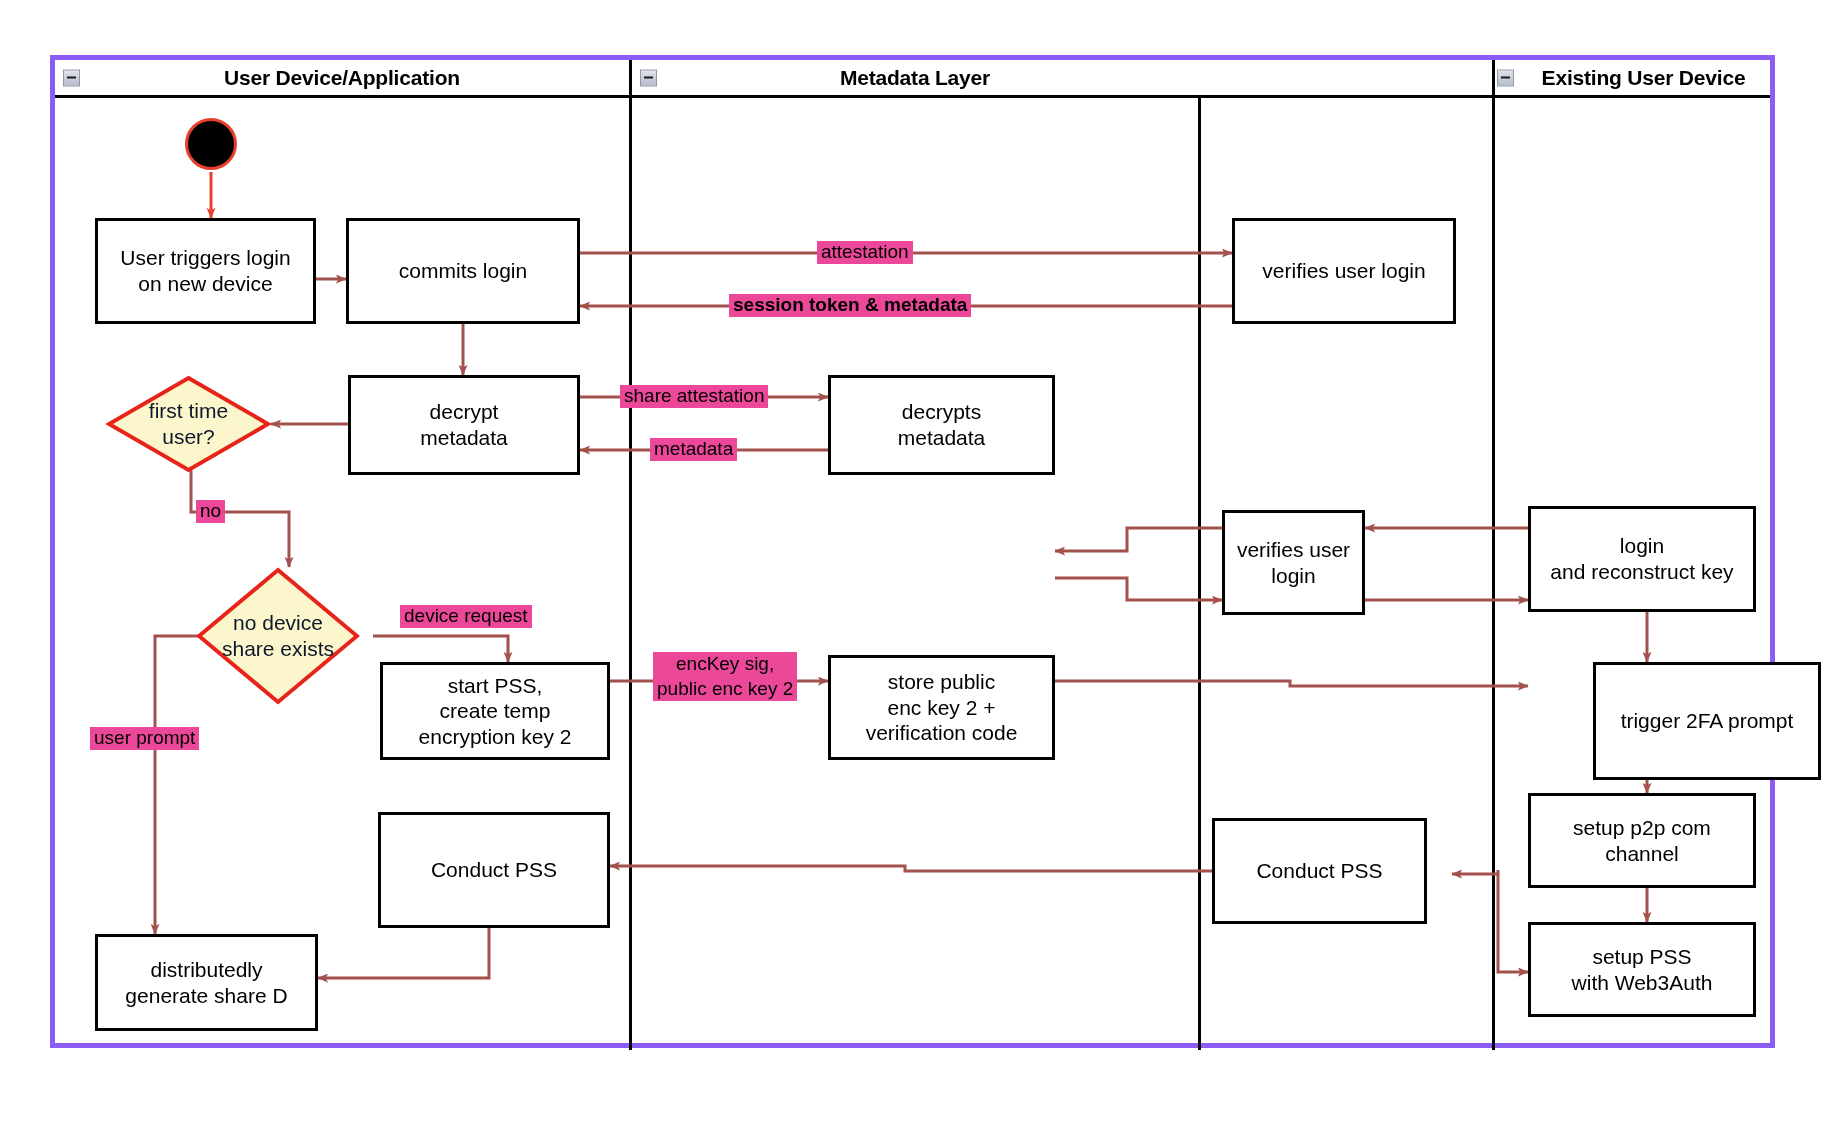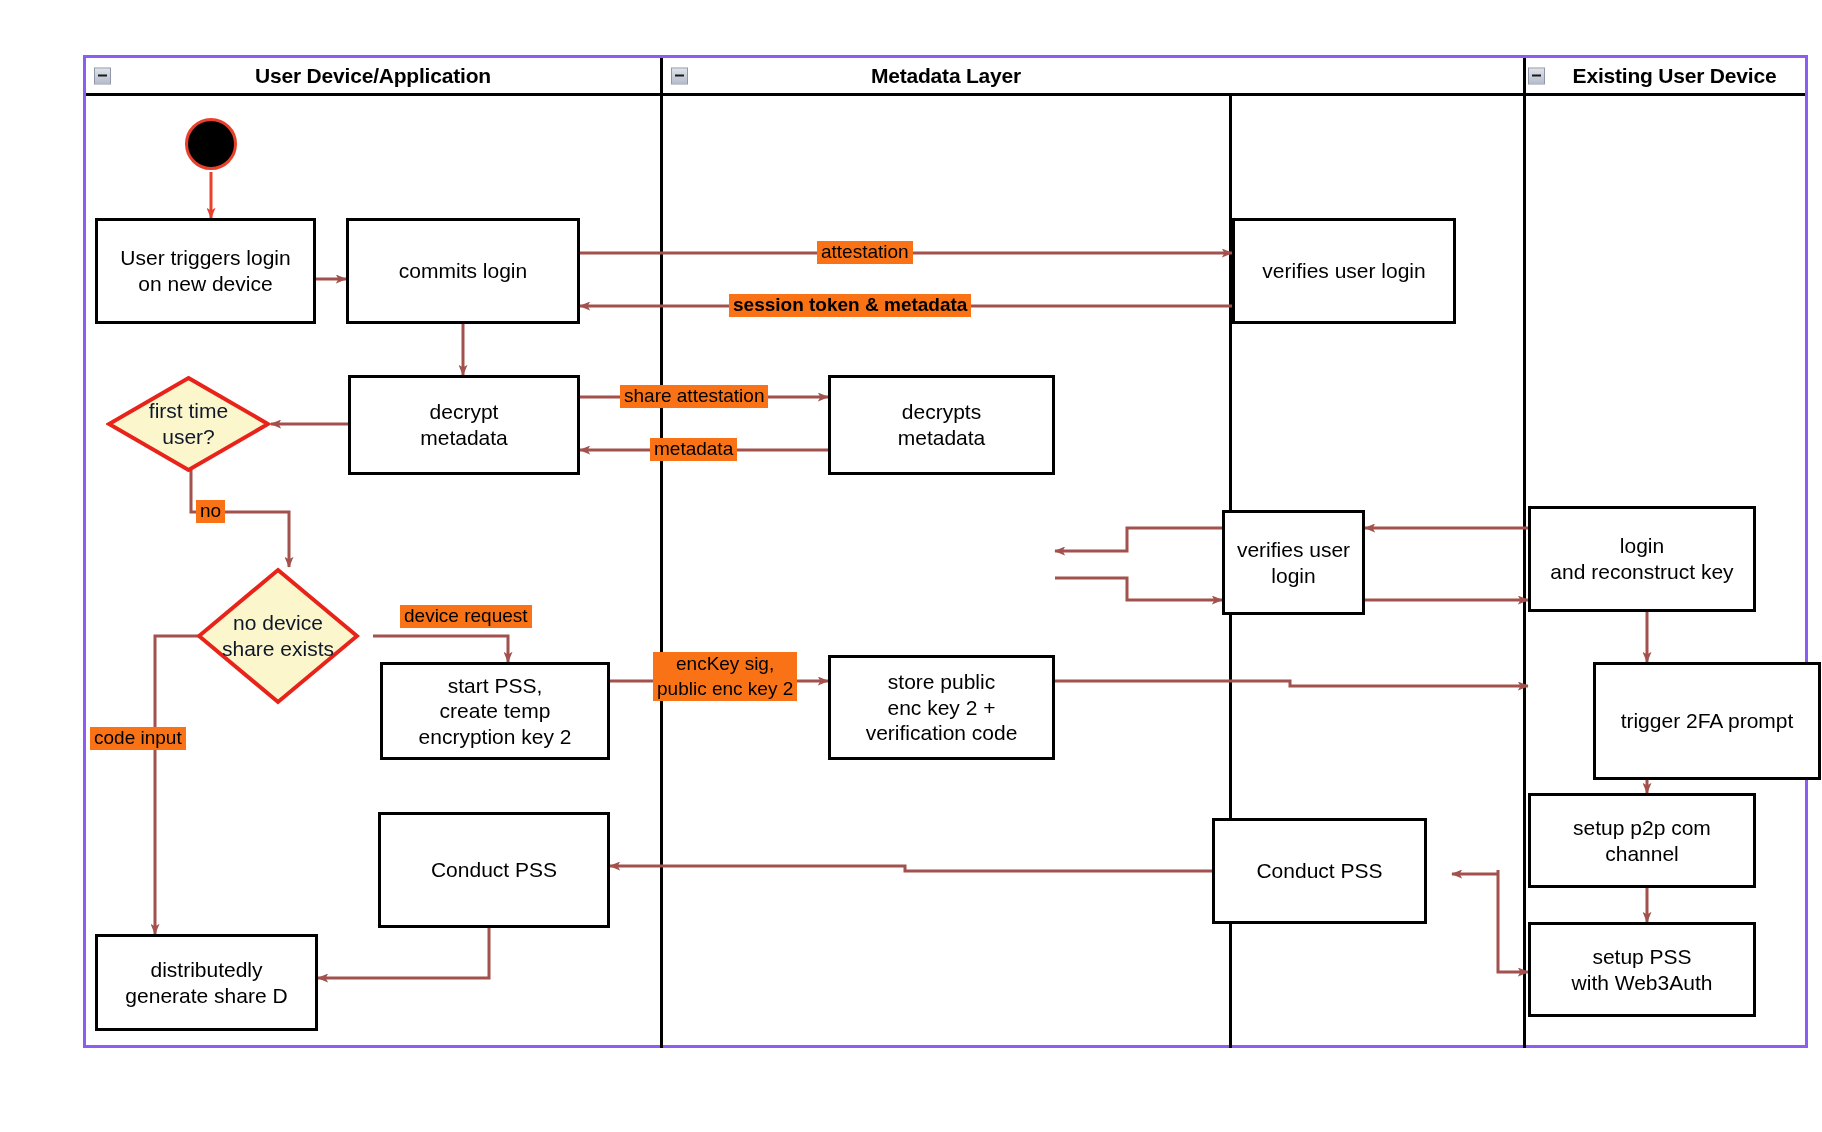--- a/index.html
+++ b/index.html
@@ -19,24 +19,23 @@
     background: #ffffff;
   }
 
   
   .pool {
     position: absolute;
     left: 50px;
     top: 55px;
     width: 1725px;
     height: 993px;
-    border: 3px solid #8b5cf6;
+    border: 5px solid #8b5cf6;
     box-sizing: border-box;
     background: #ffffff;
-    margin-left: 33px;
   }
 
   .lane-header-row {
     position: absolute;
     left: 0; top: 0;
     width: 100%;
     height: 38px;
     border-bottom: 3px solid #000;
     box-sizing: border-box;
   }
@@ -137,21 +136,21 @@
     border: 3px solid #e8402a;
     box-sizing: border-box;
     z-index: 6;
   }
 
   
   .edge-label {
     position: absolute;
     font-size: 19px;
     color: #000;
-    background: #f97316;
+    background: #ec4899;
     padding: 0 4px;
     white-space: nowrap;
     line-height: 1.2;
     text-align: center;
     z-index: 7;
   }
 
   svg.wires {
     position: absolute;
     left: 0; top: 0;
@@ -349,15 +348,15 @@
 
   <div class="edge-label" style="left:650px;top:438px;">metadata</div>
 
   <div class="edge-label" style="left:196px;top:500px;">no</div>
 
   <div class="edge-label" style="left:400px;top:605px;">device request</div>
 
   <div class="edge-label" style="left:653px;top:652px;white-space:pre-line;line-height:1.3;">encKey sig,
 public enc key 2</div>
 
-  <div class="edge-label" style="left:90px;top:727px;">code input</div>
+  <div class="edge-label" style="left:90px;top:727px;">user prompt</div>
 
 </div>
 
 </body></html>

